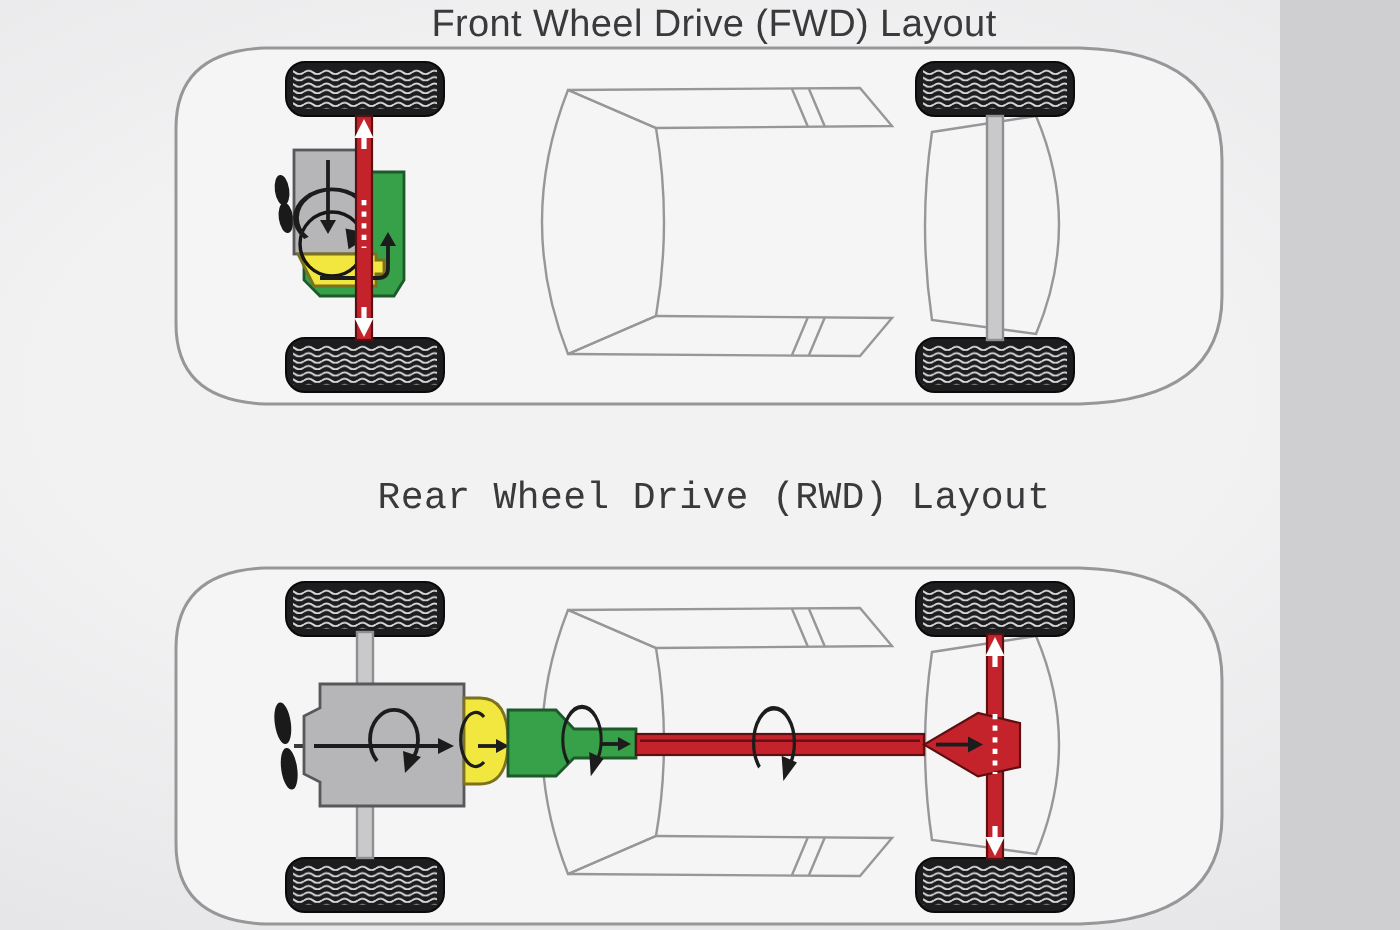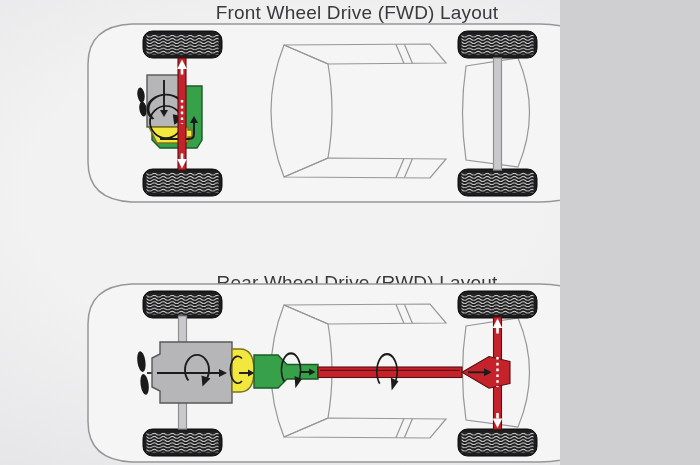--- a/index.html
+++ b/index.html
@@ -2,37 +2,37 @@
 <html style="--red: #c4232b; --green: #36a148; --yellow: #f2e73e; --engine-gray: #b6b6b8; --axle-gray: #c9c9cb; --tire: #1d1d1f; --outline: #97979a; --body-fill: #f5f5f6; --bg-light: #f2f2f3; --bg-dark: #dddde0; --title-text: #3a3a3c;"><head>
 <meta charset="utf-8">
 <style>
   html,body{margin:0;padding:0;}
   body{
     font-family:"Liberation Sans", sans-serif;
     background:#cfcfd2;
   }
   .stage{
     position:relative;
-    width:560px;height:465px;
+    width:640px;height:465px;
     overflow:hidden;
     background:radial-gradient(ellipse 130% 95% at 50% 42%,
       var(--bg-light,#f2f2f3) 0%, var(--bg-light,#f2f2f3) 35%, var(--bg-dark,#dddde0) 100%);
   }
   .stage svg{position:absolute;left:0;top:0;}
   .diagram-title{
     position:absolute;
     left:357px;
     transform:translateX(-50%);
     white-space:nowrap;
     font-size:19px;
     letter-spacing:0.2px;
     color:var(--title-text,#3a3a3c);
   }
   .title-fwd{top:2px;}
-  .title-rwd{top:272px;}
+  .title-rwd{top:238px;font-family:Liberation Mono, monospace;}
   .cabin{stroke:var(--outline,#97979a);fill:none;stroke-width:1.2;}
   .bodyshell{fill:var(--body-fill,#f5f5f6);stroke:var(--outline,#97979a);stroke-width:1.5;}
   .part-gray{fill:var(--engine-gray,#b6b6b8);stroke:#58585a;stroke-width:1.4;}
   .part-green{fill:var(--green,#36a148);stroke:#1d5a2a;stroke-width:1.4;}
   .part-yellow{fill:var(--yellow,#f2e73e);stroke:#7c711c;stroke-width:1.4;}
   .part-red{fill:var(--red,#c4232b);stroke:#5c0e11;stroke-width:1.1;}
   .idle-axle{fill:var(--axle-gray,#c9c9cb);stroke:#8f8f91;stroke-width:1.2;}
   .flow-black{stroke:#1c1c1c;stroke-width:1.9;fill:none;}
   .head-black{fill:#1c1c1c;stroke:none;}
   .flow-white{stroke:#ffffff;stroke-width:2.4;fill:none;}

